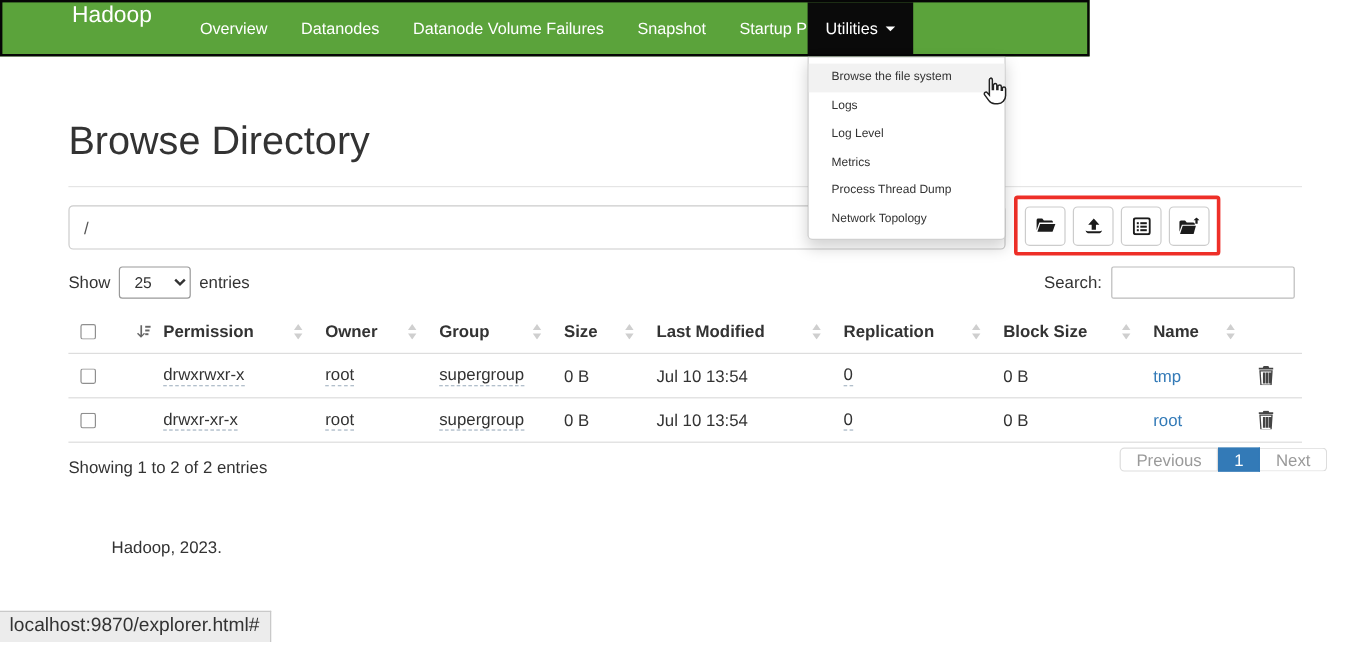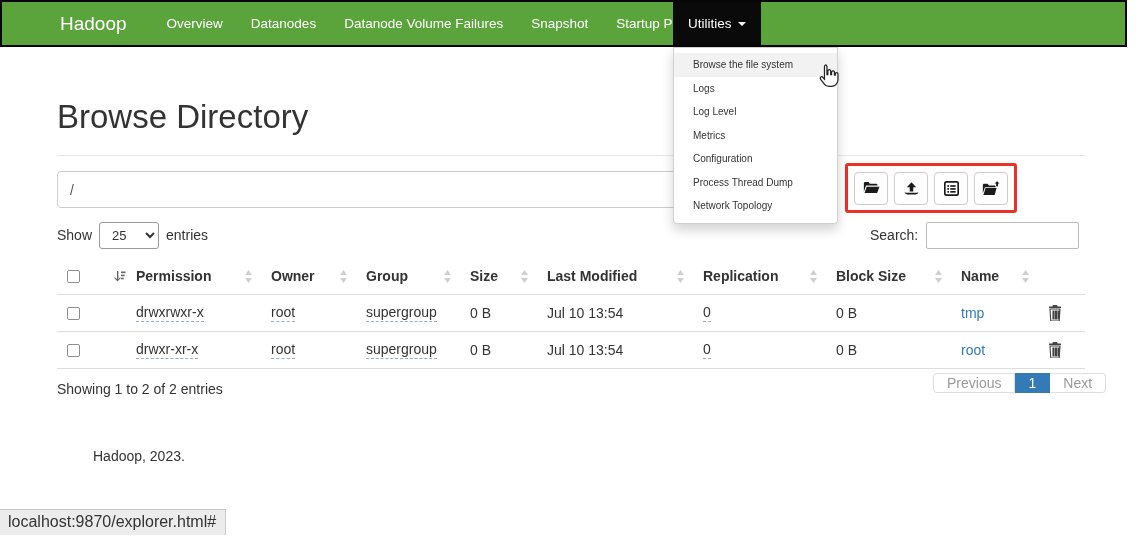--- a/index.html
+++ b/index.html
@@ -1,21 +1,21 @@
 <!DOCTYPE html>
 <html><head>
 <meta charset="utf-8">
 <style>
   * { margin:0; padding:0; box-sizing:border-box; }
   html,body { width:1143px; height:551px; background:#fff; font-family:"Liberation Sans",sans-serif; }
   .screen { position:relative; width:1143px; height:551px; overflow:hidden; background:#fff; }
 
   
-  .navbar { position:absolute; top:0; left:0; width:1127px; height:47px;
-            background:#5ba33b; border:2px solid #060606; display:flex; align-items:center; }
+  .navbar { position:absolute; top:0; left:0; width:908px; height:47px;
+            background:#5ba33b; border:2px solid #060606; display:flex; }
   .brand { color:#fff; font-size:19px; padding:0 26px 0 58px; cursor:pointer; }
   .nav-item { color:#fff; font-size:13.5px; padding:0 14px; line-height:43px; cursor:pointer; white-space:nowrap; }
   .nav-item.utilities { position:absolute; left:671px; top:0; height:43px; background:#0a0a0a;
                         display:flex; align-items:center; gap:6px; padding:0 15px; }
   .caret { width:0; height:0; border-left:4px solid transparent; border-right:4px solid transparent;
            border-top:4px solid #fff; display:inline-block; }
 
   
   .dropdown { position:absolute; left:673px; top:47px; width:165px; background:#fff; z-index:40;
               border:1px solid rgba(0,0,0,.18); border-radius:0 0 4px 4px;
@@ -93,21 +93,20 @@
       <span>Utilities</span>
       <span class="caret"></span>
     </div>
   </div>
 
   <div class="dropdown">
     <div class="dd-item hovered">Browse the file system</div>
     <div class="dd-item">Logs</div>
     <div class="dd-item">Log Level</div>
     <div class="dd-item">Metrics</div>
-    <div class="dd-item">Configuration</div>
     <div class="dd-item">Process Thread Dump</div>
     <div class="dd-item">Network Topology</div>
   </div>
 
   <svg class="hand-cursor" viewBox="0 0 24 26">
     <path d="M8.6 1.5c1 0 1.8.8 1.8 1.8v8.2h.9V8c0-.9.7-1.6 1.5-1.6S14.3 7.1 14.3 8v3.5h.9V9.2c0-.8.7-1.5 1.5-1.5s1.5.7 1.5 1.5v2.9h.9v-1.3c0-.8.6-1.4 1.4-1.4s1.4.6 1.4 1.4v5.9c0 4-3 7.2-6.8 7.2h-2.6c-2 0-3.9-1-5.1-2.7l-3.7-5c-.5-.7-.4-1.6.3-2.1.6-.5 1.5-.4 2 .2l1.8 2V3.3c0-1 .8-1.8 1.8-1.8z" fill="#fff" stroke="#222" stroke-width="1.3"></path>
   </svg>
 
   <div class="page-title">Browse Directory</div>
   <div class="hr1"></div>

